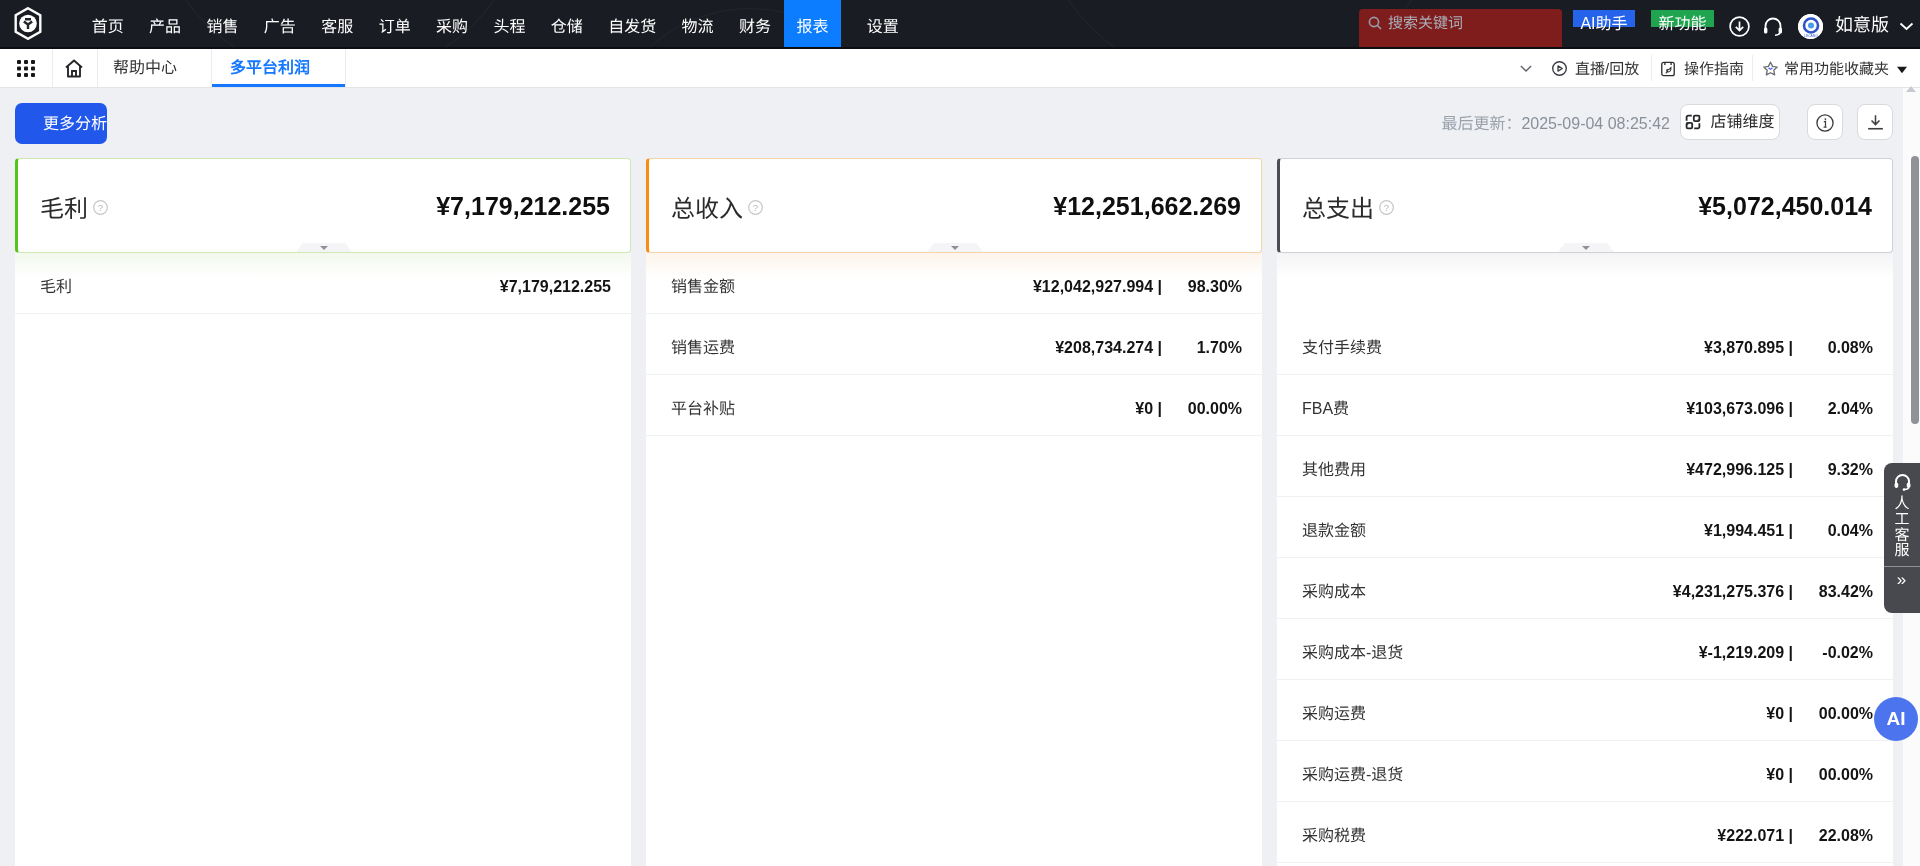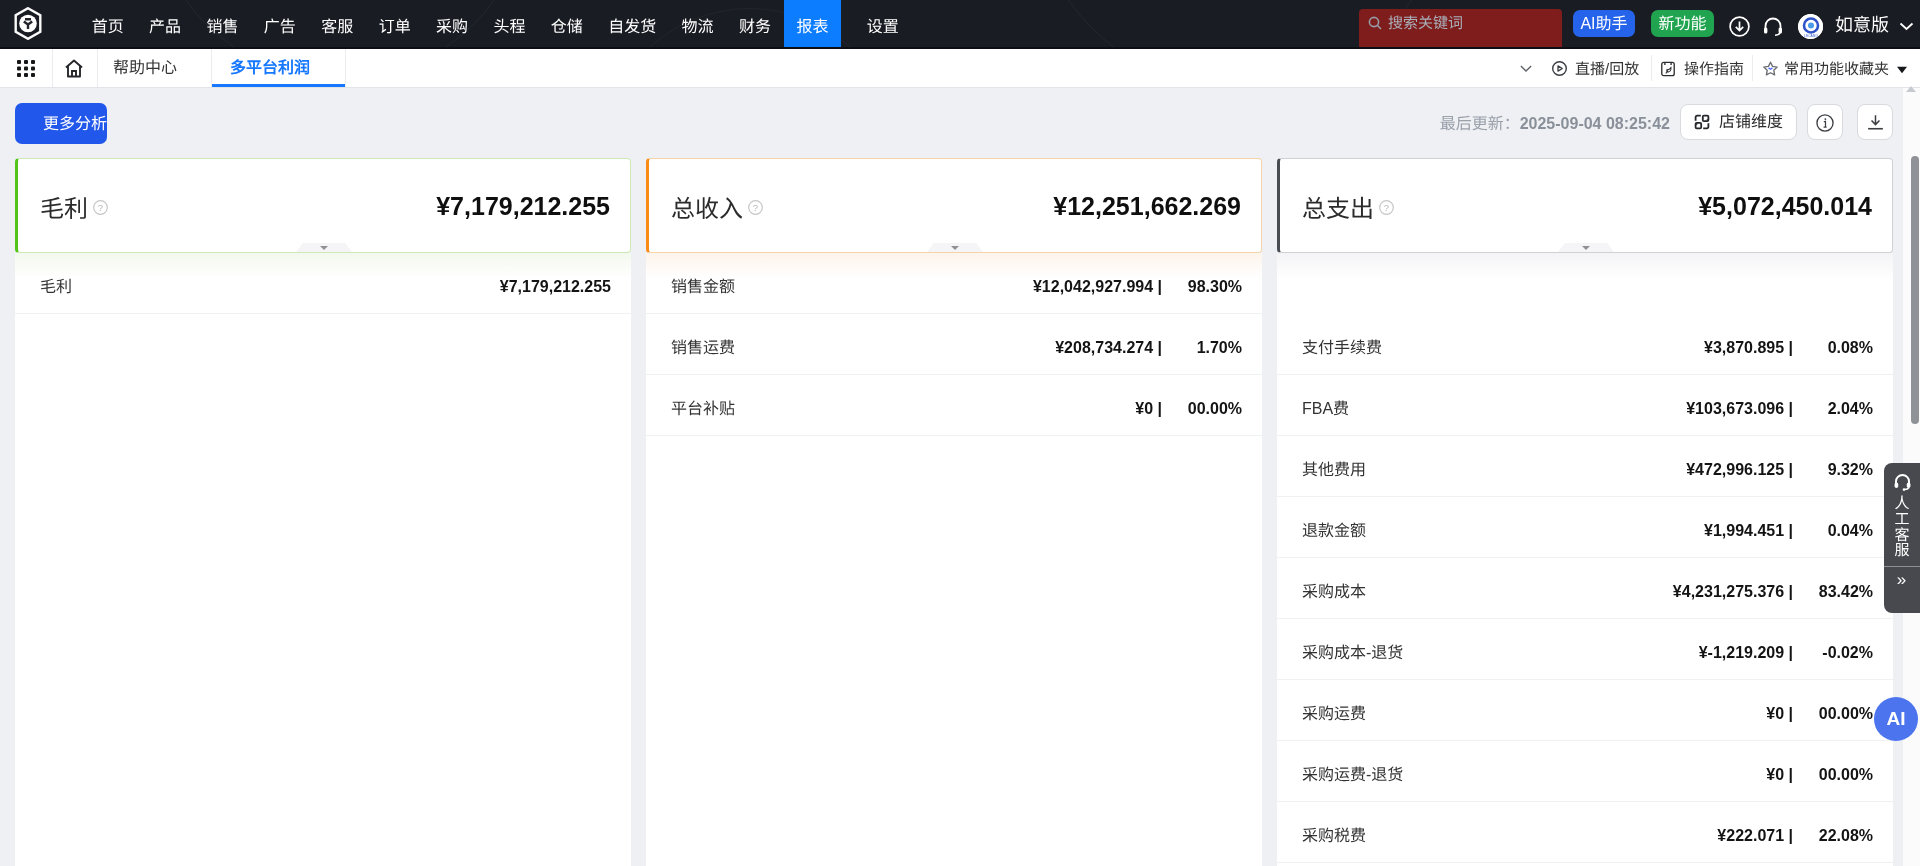--- a/index.html
+++ b/index.html
@@ -11,39 +11,39 @@
 .nav .deco1{position:absolute;left:150px;top:-300px;width:380px;height:380px;border:1px solid rgba(255,255,255,.05);border-radius:50%;}
 .nav .deco2{position:absolute;left:1030px;top:-330px;width:420px;height:420px;border:1px solid rgba(255,255,255,.05);border-radius:50%;}
 .nav .deco3{position:absolute;left:600px;top:8px;width:300px;height:300px;border:1px solid rgba(255,255,255,.04);border-radius:50%;}
 .logo{position:absolute;left:13px;top:7px;width:30px;height:33px;}
 .menu{position:absolute;left:79px;top:0;height:49px;display:flex;list-style:none;}
 .menu li{height:49px;line-height:49px;padding:2px 12.7px 0;color:#fff;font-size:16px;white-space:nowrap;}
 .menu li.active{background:#0d7dff;}
 .searchbox{position:absolute;left:1359px;top:9px;width:203px;height:43px;background:#7f1d1d;border-radius:4px;color:#a9b0ba;font-size:15px;line-height:27px;}
 .searchbox svg{position:absolute;left:9px;top:7px;}
 .searchbox span{position:absolute;left:29px;}
-.navbtn{position:absolute;top:10px;height:27px;border-radius:7px;color:#fff;font-size:16px;text-align:center;line-height:27px;}
+.navbtn{position:absolute;top:10px;height:17px;border-radius:0;color:#fff;font-size:16px;text-align:center;line-height:27px;}
 .btn-ai{left:1573px;width:62px;background:#2563eb;}
 .btn-new{left:1651px;width:63px;background:#21a44f;}
 .navicon{position:absolute;top:0;}
 .avatar{position:absolute;left:1798px;top:14px;width:25px;height:25px;border-radius:50%;background:#fff;overflow:hidden;}
 .uname{position:absolute;left:1835px;top:1px;height:49px;line-height:49px;color:#fff;font-size:18px;}
 
 .bar2{position:absolute;left:0;top:49px;width:1920px;height:39px;background:#fff;border-bottom:1px solid #e2e4e8;}
 .vsep{position:absolute;top:0;height:38px;width:1px;background:#ececef;}
 .tab{position:absolute;top:0;height:38px;line-height:38px;font-size:16px;color:#333;}
 .tab.on{color:#1677ff;font-weight:600;}
 .tabline{position:absolute;left:212px;top:35px;width:133px;height:3px;background:#1677ff;}
 .b2r{position:absolute;top:0;height:38px;line-height:39px;font-size:15px;color:#333;white-space:nowrap;}
 
 .btn-more{position:absolute;left:15px;top:103px;width:92px;height:41px;background:#2257eb;color:#fff;font-size:16px;border-radius:7px;text-align:right;line-height:41px;}
 .upd{position:absolute;top:103px;height:41px;line-height:41px;right:250px;font-size:16px;color:#9ba1ab;}
-.upd b{font-weight:bold;color:#8a9099;}
+.upd b{font-weight:normal;color:#8a9099;}
 .wbtn{position:absolute;top:104px;height:36px;background:#fff;border:1px solid #d8dade;border-radius:8px;line-height:34px;font-size:16px;color:#2b2b2b;text-align:center;}
-.bt-dim{left:1680px;width:117px;}
+.bt-dim{left:1680px;width:100px;}
 .bt-info{left:1807px;width:36px;}
 .bt-dl{left:1857px;width:36px;}
 
 .card{position:absolute;top:158px;width:616px;height:708px;}
 .chead{position:absolute;left:0;top:0;width:616px;height:95px;background:#fff;border-radius:4px;}
 .c1 .chead{border:1px solid #cdeab4;border-left:3px solid #52c41a;}
 .c2 .chead{border:1px solid #f7d4a8;border-left:3px solid #fa8c16;}
 .c3 .chead{border:1px solid #cfd1d5;border-left:3px solid #494c52;}
 .ctitle{position:absolute;left:22px;top:2px;height:95px;line-height:95px;font-size:24px;color:#2b2b2b;}
 .qm{display:inline-block;vertical-align:middle;margin-left:5px;margin-top:-6px;}

